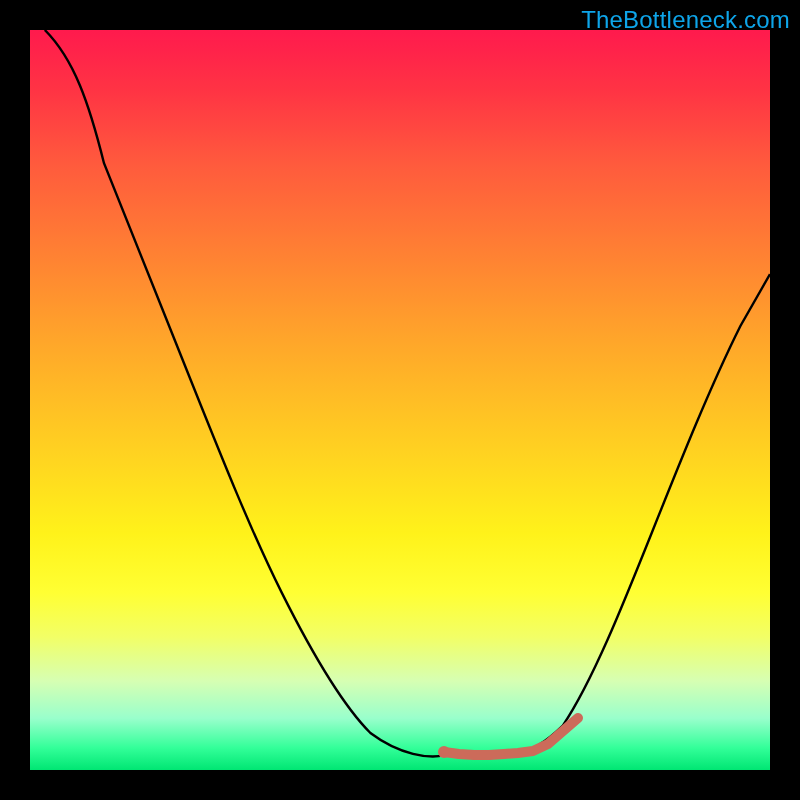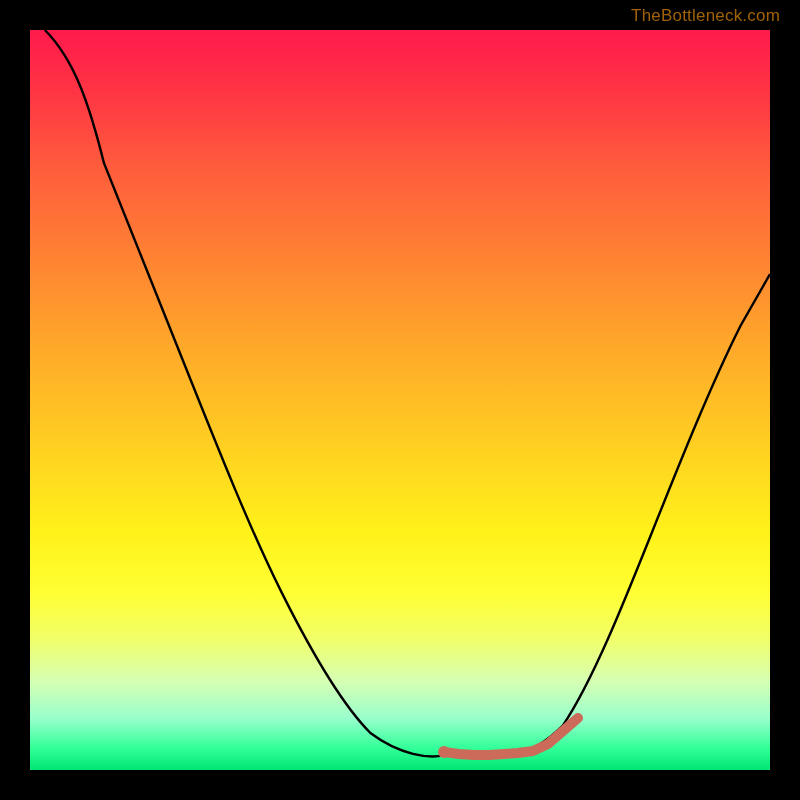--- a/index.html
+++ b/index.html
@@ -35,23 +35,23 @@
       #f2ff66 82%,
       #d6ffb3 88%,
       #99ffcc 93%,
       #33ff99 97%,
       #00e673 100%
     );
   }
   .watermark {
     position: absolute;
     top: 6px;
-    right: 20px;
-    color: #a16207;
-    font-size: 17px;
+    right: 10px;
+    color: #0ea5e9;
+    font-size: 24px;
     font-weight: 500;
     letter-spacing: 0.2px;
     user-select: none;
   }
   svg.curve {
     position: absolute;
     left: 0; top: 0;
     width: 740px; height: 740px;
   }
 </style>

